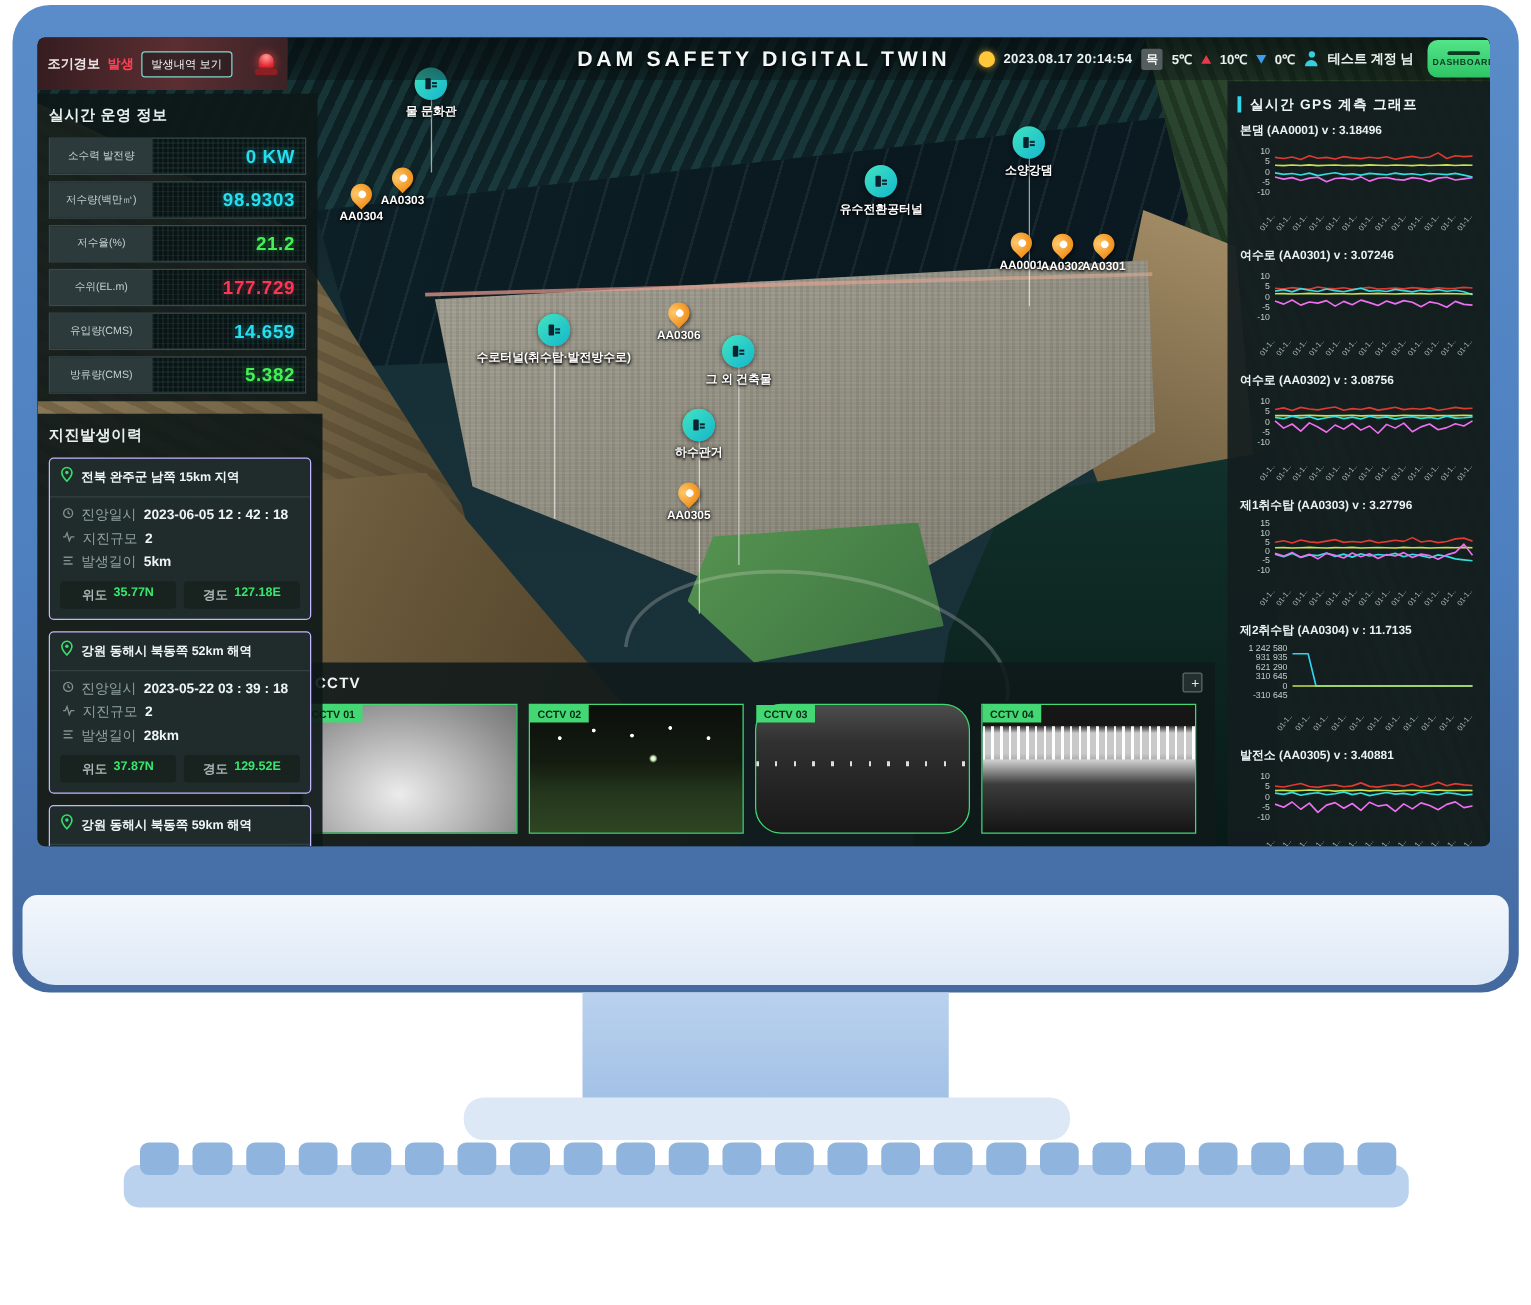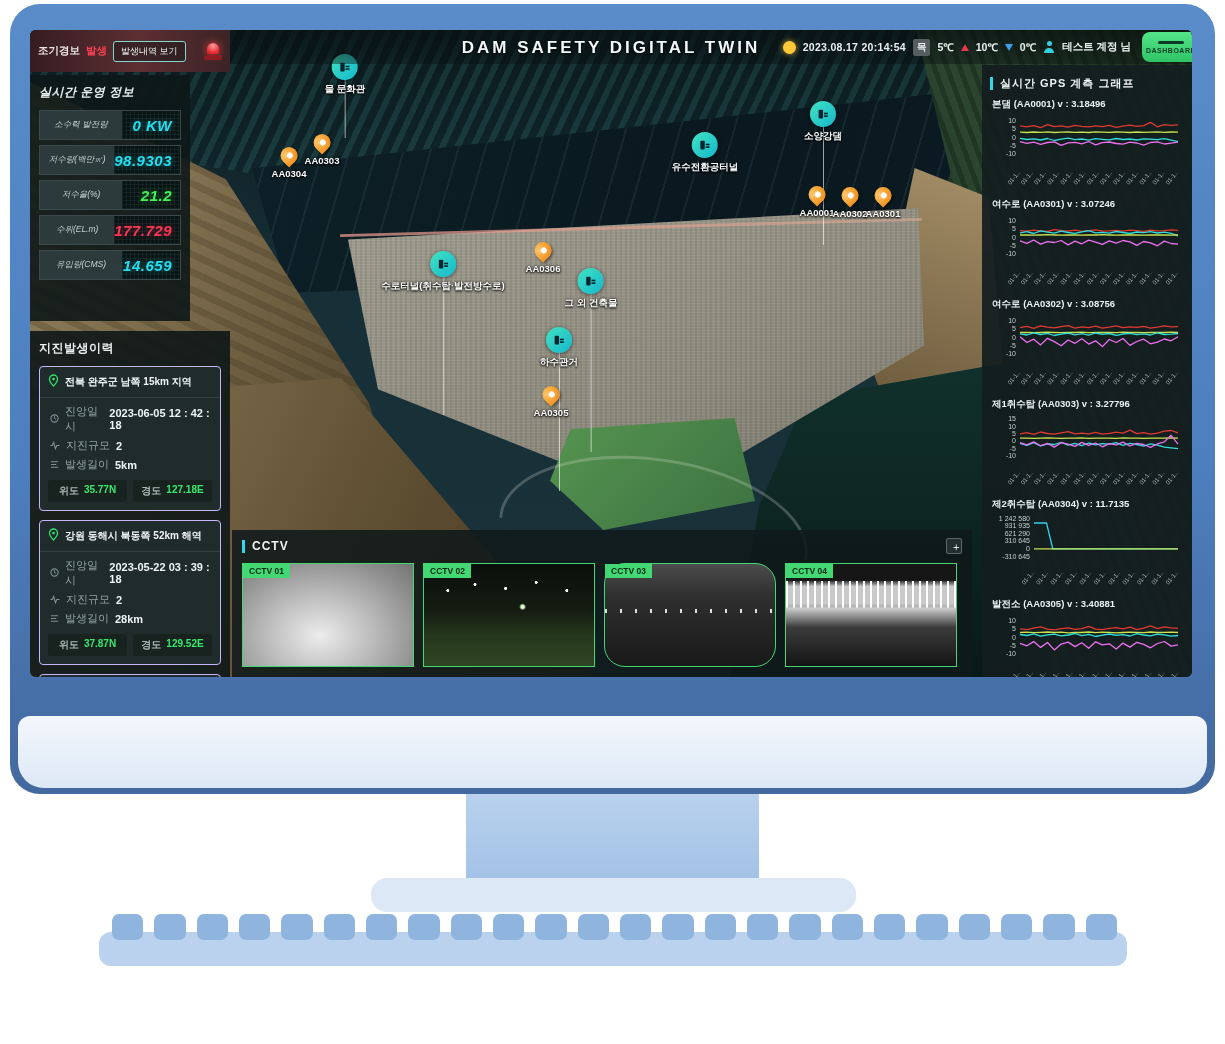--- a/index.html
+++ b/index.html
@@ -83,31 +83,31 @@
   
   .alert-bar{position:absolute;left:0;top:0;width:200px;height:42px;z-index:12;box-sizing:border-box;
     background:linear-gradient(90deg,#361d20,#5c2e32 55%,#3c2326);display:flex;align-items:center;padding:0 8px;gap:6px;}
   .alert-label{font-size:10.5px;font-weight:bold;color:#ece4e4;}
   .alert-status{font-size:10.5px;font-weight:bold;color:#ff4153;}
   .alert-btn{border:1px solid #7fd9cf;color:#eef6f6;font-size:9px;padding:3px 7px;border-radius:3px;background:rgba(10,20,22,.4);cursor:pointer;white-space:nowrap;}
   .siren{margin-left:auto;width:18px;height:17px;position:relative;}
   .siren::before{content:'';position:absolute;left:3px;top:0;width:12px;height:11px;background:radial-gradient(circle at 50% 25%,#ff9a9a,#e3242c 75%);border-radius:7px 7px 2px 2px;box-shadow:0 0 8px rgba(255,70,70,.85);}
   .siren::after{content:'';position:absolute;left:0;bottom:0;width:18px;height:5px;background:#8f1d22;border-radius:2px;}
 
-  .op-panel{position:absolute;left:0;top:45px;width:160px;height:246px;background:rgba(13,23,23,.9);z-index:12;box-sizing:border-box;padding:9px 9px;font-style:italic;}
+  .op-panel{position:absolute;left:0;top:45px;width:224px;height:246px;background:rgba(13,23,23,.9);z-index:12;box-sizing:border-box;padding:9px 9px;}
   .panel-title{font-size:12px;font-weight:bold;color:#e8efef;margin-bottom:9px;letter-spacing:.5px;}
   .op-row{display:flex;height:28px;margin-bottom:5px;border:1px solid #3a4a4c;background:#0a1414;}
   .op-label{width:78px;background:#2c3a3c;color:#c4cfcf;font-size:8.5px;display:flex;align-items:center;justify-content:center;text-align:center;padding:0 2px;}
   .op-value{flex:1;display:flex;align-items:center;justify-content:flex-end;padding-right:8px;font-size:15px;font-weight:bold;letter-spacing:.5px;
     background-image:repeating-linear-gradient(90deg,rgba(70,110,110,.14) 0 1px,transparent 1px 4px),repeating-linear-gradient(0deg,rgba(70,110,110,.14) 0 1px,transparent 1px 4px);}
   .val-cyan{color:#25dff0;text-shadow:0 0 6px rgba(37,223,240,.45);}
   .val-green{color:#42f257;text-shadow:0 0 6px rgba(66,242,87,.45);}
   .val-red{color:#ff3557;text-shadow:0 0 6px rgba(255,53,87,.45);}
 
-  .quake-panel{position:absolute;left:0;top:301px;width:200px;height:346px;background:rgba(13,23,23,.9);z-index:12;box-sizing:border-box;padding:9px 9px;overflow:hidden;}
+  .quake-panel{position:absolute;left:0;top:301px;width:228px;height:346px;background:rgba(13,23,23,.9);z-index:12;box-sizing:border-box;padding:9px 9px;overflow:hidden;}
   .q-card{background:#202c2c;border:1px solid #c4b5fd;border-radius:4px;margin-bottom:9px;}
   .q-head{display:flex;align-items:center;gap:6px;padding:6px 8px;border-bottom:1px solid #334040;}
   .q-loc{font-size:10px;font-weight:bold;color:#f0f5f5;}
   .q-body{padding:4px 0 2px;}
   .q-row{display:flex;align-items:center;gap:6px;padding:2px 10px;font-size:11px;color:#8fa0a0;}
   .q-row .v{color:#eef4f4;font-weight:bold;}
   .q-foot{display:flex;gap:6px;padding:4px 8px 8px;}
   .q-cell{flex:1;background:#18231f;border-radius:3px;display:flex;justify-content:center;gap:5px;padding:4px 0;font-size:10px;color:#a9b7b7;font-weight:bold;}
   .q-cell .v{color:#37e86f;}
 
@@ -298,20 +298,24 @@
             <div class="op-label">저수율(%)</div>
             <div class="op-value val-green">21.2</div>
           </div>
           <div class="op-row">
             <div class="op-label">수위(EL.m)</div>
             <div class="op-value val-red">177.729</div>
           </div>
           <div class="op-row">
             <div class="op-label">유입량(CMS)</div>
             <div class="op-value val-cyan">14.659</div>
+          </div>
+          <div class="op-row">
+            <div class="op-label">방류량(CMS)</div>
+            <div class="op-value val-green">5.382</div>
           </div>
         </div>
     </div>
 
     <div class="quake-panel">
       <div class="panel-title">지진발생이력</div>
       <div>
           <div class="q-card">
             <div class="q-head">
               <span><svg width="11" height="13" viewBox="0 0 12 14">

